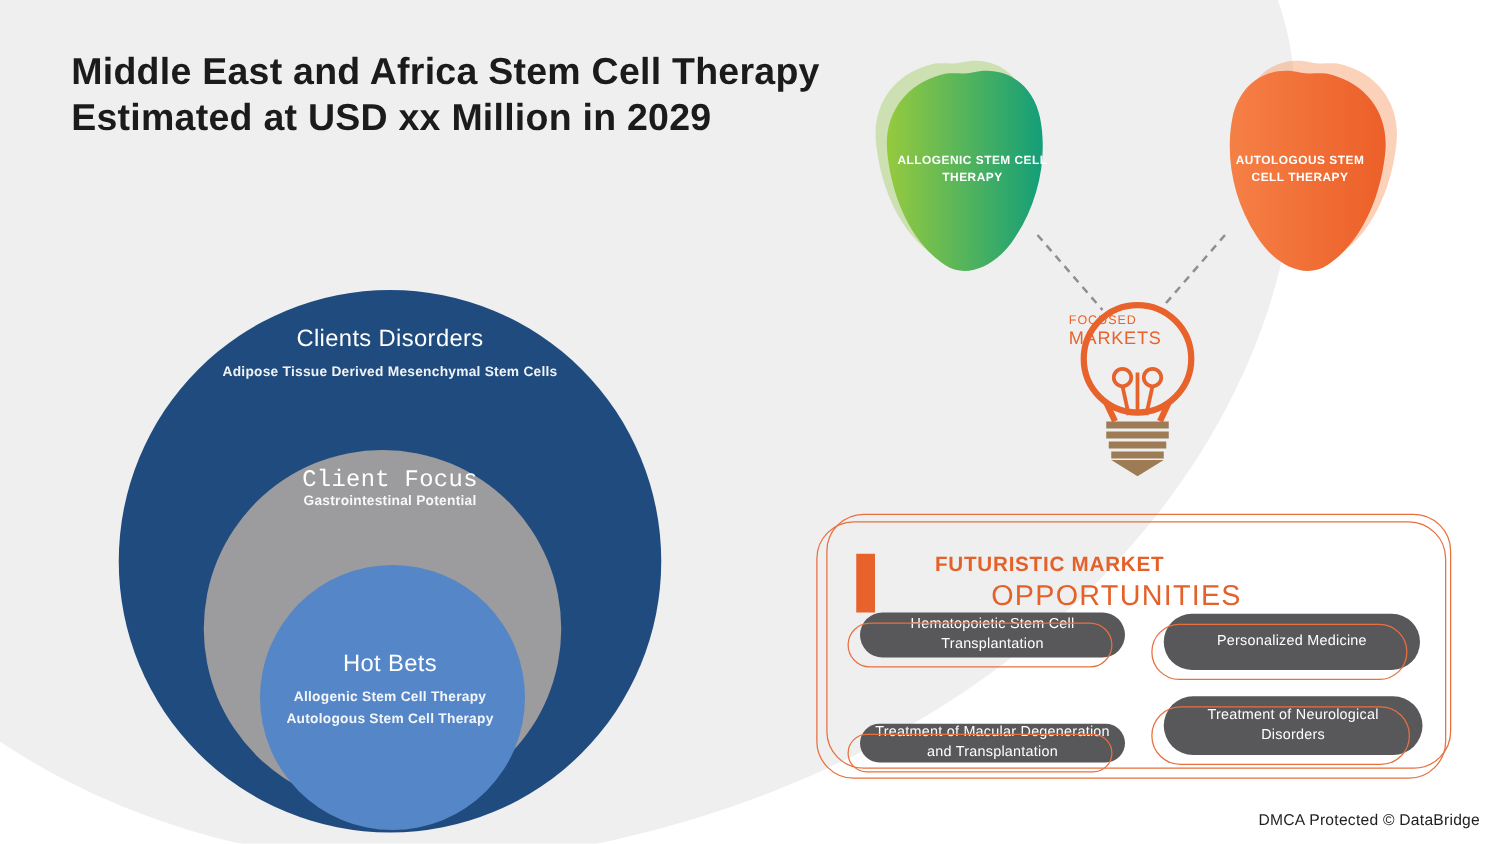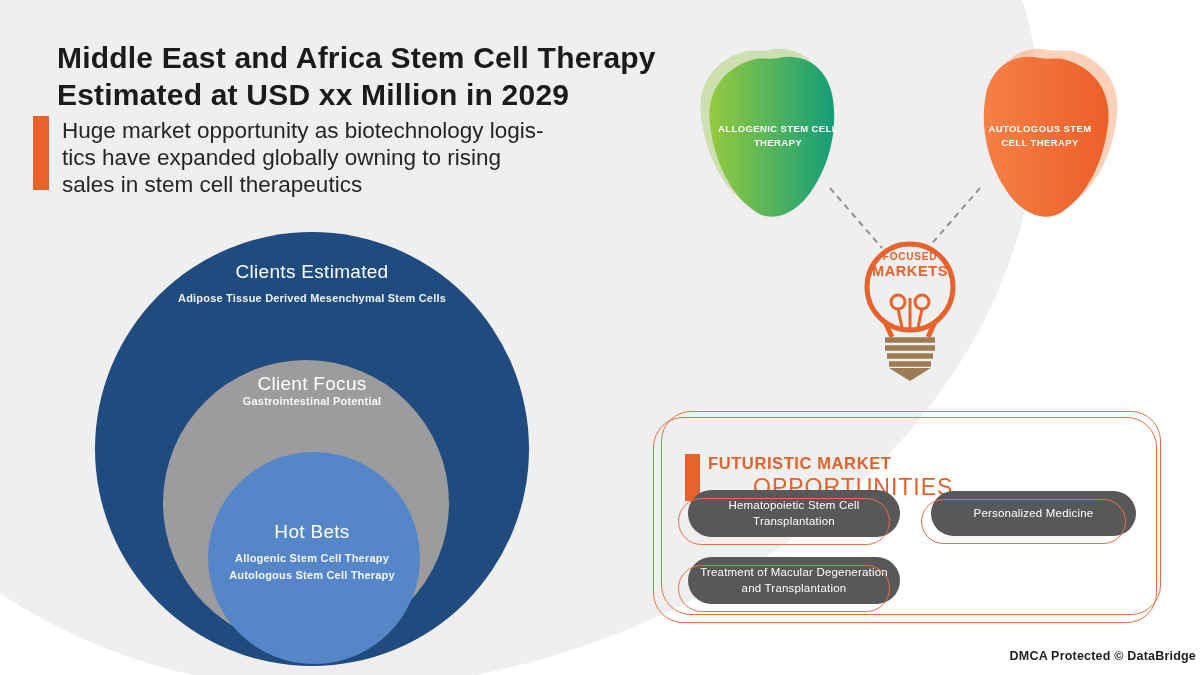--- a/index.html
+++ b/index.html
@@ -26,88 +26,80 @@
   
   .circle { position:absolute; border-radius:50%; }
   .c-navy { left:95px;  top:232px; width:434px; height:434px; background:#1f4b7e; }
   .c-gray { left:163px; top:360px; width:286px; height:286px; background:#9c9c9e; }
   .c-blue { left:208px; top:452px; width:212px; height:212px; background:#5586c7; }
   .vtext { position:absolute; width:434px; left:95px; text-align:center; color:#ffffff; }
   .v-label  { font-size:19px; font-weight:500; letter-spacing:0.3px; }
   .v-detail { font-size:11px; color:rgba(255,255,255,0.93); letter-spacing:0.2px;font-weight:bold; }
   .vt-outer-label  { top:261px; }
   .vt-outer-detail { top:292px; }
-  .vt-mid-label    { top:373px; }
+  .vt-mid-label    { top:373px;font-family:Liberation Mono, monospace; }
   .vt-mid-detail   { top:395px; }
   .vt-in-label     { top:521px; }
   .vt-in-d1        { top:552px; }
   .vt-in-d2        { top:569px; }
 
   
   .cluster { position:absolute; left:690px; top:40px; width:470px; height:350px; }
   .shape { position:absolute; width:160px; height:180px; }
   .shape-green  { left:8px;  top:8px; }
   .shape-orange { left:270px; top:8px; transform:scaleX(-1); }
   .shape-label { position:absolute; width:130px; text-align:center; color:#ffffff;
                  font-size:9.5px; font-weight:700; letter-spacing:0.4px; line-height:1.45; }
   .lbl-green  { left:23px;  top:82px; }
   .lbl-orange { left:285px; top:82px; }
   .connectors { position:absolute; left:130px; top:140px; }
   .bulb { position:absolute; left:165px; top:190px; width:110px; height:155px; }
-  .bulb-label { position:absolute; left:0; top:21px; width:110px; text-align:center;
-                color:#e8622b; font-weight:700; line-height:1.15; }
+  .bulb-label { position:absolute; left:0; top:21px; width:110px; 
+                color:#e8622b; font-weight:400; line-height:1.15; }
   .bulb-l1 { font-size:10px; letter-spacing:0.8px; }
   .bulb-l2 { font-size:14.5px; letter-spacing:0.6px; }
 
   
   .fm-box { position:absolute; left:653px; top:417px; width:504px; height:206px;
             border:1.5px solid #e8703f; border-radius:30px; }
   .fm-box::before { content:""; position:absolute; left:7px; top:-7px; right:-5px; bottom:7px;
             border:1px solid #e8703f; border-radius:30px; pointer-events:none; }
-  .fm-head { position:absolute; left:685px; top:454px; display:flex; }
+  .fm-head { position:absolute; left:685px; top:443px; display:flex;gap:40px; }
   .fm-bar { width:15px; height:47px; background:#e8622b; margin-right:8px; flex:none; }
   .fm-t1 { font-size:16.5px; font-weight:700; color:#e4612a; letter-spacing:0.6px; }
   .fm-t2 { font-size:23px; font-weight:400; color:#e4612a; letter-spacing:1px; margin-top:1px;margin-left:45px; }
   .pill { position:absolute; background:#58585a; border-radius:24px; color:#ffffff;
           font-size:11.5px; letter-spacing:0.2px; display:flex; align-items:center;
           justify-content:center; text-align:center; line-height:1.35; padding:0 10px; }
   .pill::before { content:""; position:absolute; left:-10px; right:10px; top:8px; bottom:-8px;
           border:1px solid #e8703f; border-radius:24px; }
-  .pill-1 { left:688px; top:490px; width:212px; height:47px; }
+  .pill-1 { left:688px; top:490px; width:212px; height:36px; }
   .pill-2 { left:931px; top:491px; width:205px; height:45px;text-align:center; }
-  .pill-3 { left:688px; top:557px; width:212px; height:47px; }
+  .pill-3 { left:688px; top:579px; width:212px; height:31px; }
   .pill-4 { left:931px; top:557px; width:207px; height:47px; }
 
   
-  .footer { position:absolute; right:4px; top:649px; font-size:12.5px; font-weight:700;
+  .footer { position:absolute; right:16px; top:649px; font-size:12.5px; font-weight:400;
             color:#1f1f1f; letter-spacing:0.2px; }
 </style>
 </head>
 <body>
 
 <div class="canvas">
   <div class="bg-blob"></div>
 
   <div class="title">
     <div>Middle East and Africa Stem Cell Therapy</div>
     <div>Estimated at USD xx Million in 2029</div>
   </div>
-  <div class="subtitle-wrap">
-    <div class="accent-bar"></div>
-    <div class="subtitle">
-      <div>Huge market opportunity as biotechnology logis-</div>
-      <div>tics have expanded globally owning to rising</div>
-      <div>sales in stem cell therapeutics</div>
-    </div>
-  </div>
 
   <div class="circle c-navy"></div>
   <div class="circle c-gray"></div>
   <div class="circle c-blue"></div>
-  <div class="vtext v-label vt-outer-label">Clients Estimated</div>
+  <div class="vtext v-label vt-outer-label">Clients Disorders</div>
   <div class="vtext v-detail vt-outer-detail">Adipose Tissue Derived Mesenchymal Stem Cells</div>
   <div class="vtext v-label vt-mid-label">Client Focus</div>
   <div class="vtext v-detail vt-mid-detail">Gastrointestinal Potential</div>
   <div class="vtext v-label vt-in-label">Hot Bets</div>
   <div class="vtext v-detail vt-in-d1">Allogenic Stem Cell Therapy</div>
   <div class="vtext v-detail vt-in-d2">Autologous Stem Cell Therapy</div>
 
   <div class="cluster">
     <svg class="shape shape-green" viewBox="0 0 160 180">
       <defs>
@@ -164,15 +156,16 @@
   <div class="fm-head">
     <div class="fm-bar"></div>
     <div>
       <div class="fm-t1">FUTURISTIC MARKET</div>
       <div class="fm-t2">OPPORTUNITIES</div>
     </div>
   </div>
   <div class="pill pill-1">Hematopoietic Stem Cell Transplantation</div>
   <div class="pill pill-2">Personalized Medicine</div>
   <div class="pill pill-3">Treatment of Macular Degeneration and Transplantation</div>
+  <div class="pill pill-4">Treatment of Neurological Disorders</div>
 
   <div class="footer">DMCA Protected © DataBridge</div>
 </div>
 
 </body></html>

